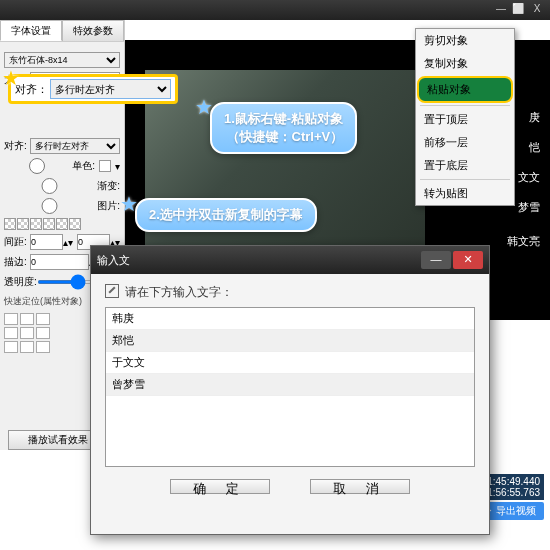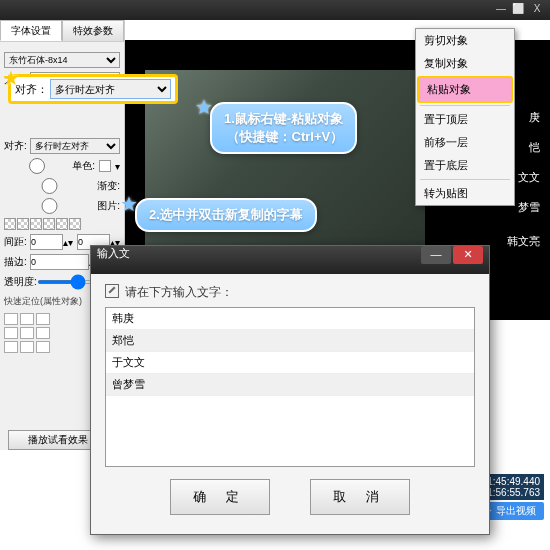--- a/index.html
+++ b/index.html
@@ -19,40 +19,40 @@
 .prow select,.prow input{height:16px;font-size:9px;border:1px solid #999;flex:1;min-width:0}
 .num{width:30px;flex:none}
 .radio{margin-right:2px}
 .swatch-row{display:flex;padding:2px 4px;gap:1px}
 .swatch{width:12px;height:12px;border:1px solid #999;background:#fff}
 .swatch.checker{background:repeating-conic-gradient(#ccc 0 25%,#fff 0 50%) 0 0/6px 6px}
 .preview{position:absolute;left:125px;top:40px;width:425px;height:280px;background:#000}
 .preview-img{position:absolute;left:20px;top:30px;width:280px;height:200px;background:linear-gradient(135deg,#6b7a6e,#3d4a42 40%,#2a332c)}
 .ctxmenu{position:absolute;right:35px;top:28px;width:100px;background:#f4f4f4;border:1px solid #999;box-shadow:2px 2px 6px rgba(0,0,0,.4);z-index:6}
 .ctxitem{padding:4px 8px;font-size:11px;cursor:pointer}
-.ctxitem.hl{background:#f9a8d4;border:2px solid #ffcc00;border-radius:3px;margin:1px}
+.ctxitem.hl{background:#15803d;border:2px solid #ffcc00;border-radius:8px;margin:1px}
 .ctxsep{height:1px;background:#ccc;margin:2px 4px}
 .overlay-text{position:absolute;right:10px;color:#fff;font-size:11px;text-shadow:0 0 2px #000}
 .callout{position:absolute;background:linear-gradient(#a8d8ff,#7fc4ff);border:2px solid #fff;border-radius:14px;padding:6px 12px;color:#fff;font-size:13px;font-weight:bold;text-shadow:0 1px 2px rgba(0,0,0,.3);box-shadow:0 2px 6px rgba(0,0,0,.3);z-index:7;text-align:right}
 .starblue{position:absolute;color:#7fc4ff;font-size:20px;z-index:8;text-shadow:0 0 3px #fff}
 .dialog{position:absolute;left:90px;top:245px;width:400px;height:290px;background:#f4f4f4;border:1px solid #666;box-shadow:3px 3px 12px rgba(0,0,0,.5);z-index:10}
-.dlg-title{height:28px;background:linear-gradient(#444,#222);display:flex;align-items:flex-start;padding:0 6px;color:#fff}
+.dlg-title{height:28px;background:linear-gradient(#444,#222);display:flex;align-items:center;padding:0 6px;color:#fff}
 .dlg-title span{flex:1;font-size:11px}
 .dlg-btn{width:30px;height:18px;text-align:center;line-height:16px;margin-left:2px;font-size:11px;cursor:pointer}
 .dlg-min{background:#555;color:#fff;border-radius:2px}
 .dlg-close{background:#d04040;color:#fff;border-radius:2px}
 .dlg-body{padding:10px 14px}
 .dlg-prompt{display:flex;gap:6px;font-size:12px;margin-bottom:6px;color:#333}
 .editicon{width:14px;height:14px;border:1px solid #666;position:relative}
 .editicon:after{content:"";position:absolute;width:8px;height:2px;background:#666;transform:rotate(-45deg);top:4px;left:2px}
 .textarea{width:100%;height:160px;border:1px solid #999;background:#fff;overflow-y:auto}
 .trow{height:22px;padding:3px 6px;font-size:11px;border-bottom:1px solid #eee}
 .trow:nth-child(even){background:#f0f0f0}
 .dlg-foot{display:flex;justify-content:center;gap:40px;padding:12px 0}
-.dlg-foot button{width:100px;height:36px;font-size:13px;letter-spacing:8px;background:linear-gradient(#fafafa,#e0e0e0);border:1px solid #999;cursor:pointer}
+.dlg-foot button{width:100px;height:15px;font-size:13px;letter-spacing:8px;background:linear-gradient(#fafafa,#e0e0e0);border:1px solid #999;cursor:pointer}
 .timecodes{position:absolute;right:6px;bottom:50px;background:#1a3a5a;color:#fff;font-size:10px;padding:2px 4px;font-family:monospace}
 .export{position:absolute;right:6px;bottom:30px;background:#3a8ff0;color:#fff;font-size:10px;padding:2px 8px;border-radius:2px;cursor:pointer}
 .bottombtn{position:absolute;left:8px;bottom:100px;width:100px;height:20px;font-size:10px;background:linear-gradient(#fafafa,#e0e0e0);border:1px solid #999}
 .quickpos{padding:3px 4px;font-size:9px;color:#444}
 .qgrid{display:grid;grid-template-columns:repeat(3,14px);gap:2px;padding:2px 4px}
 .qcell{width:14px;height:12px;border:1px solid #aaa;background:#fff}
 </style>
 </head>
 <body>
 

